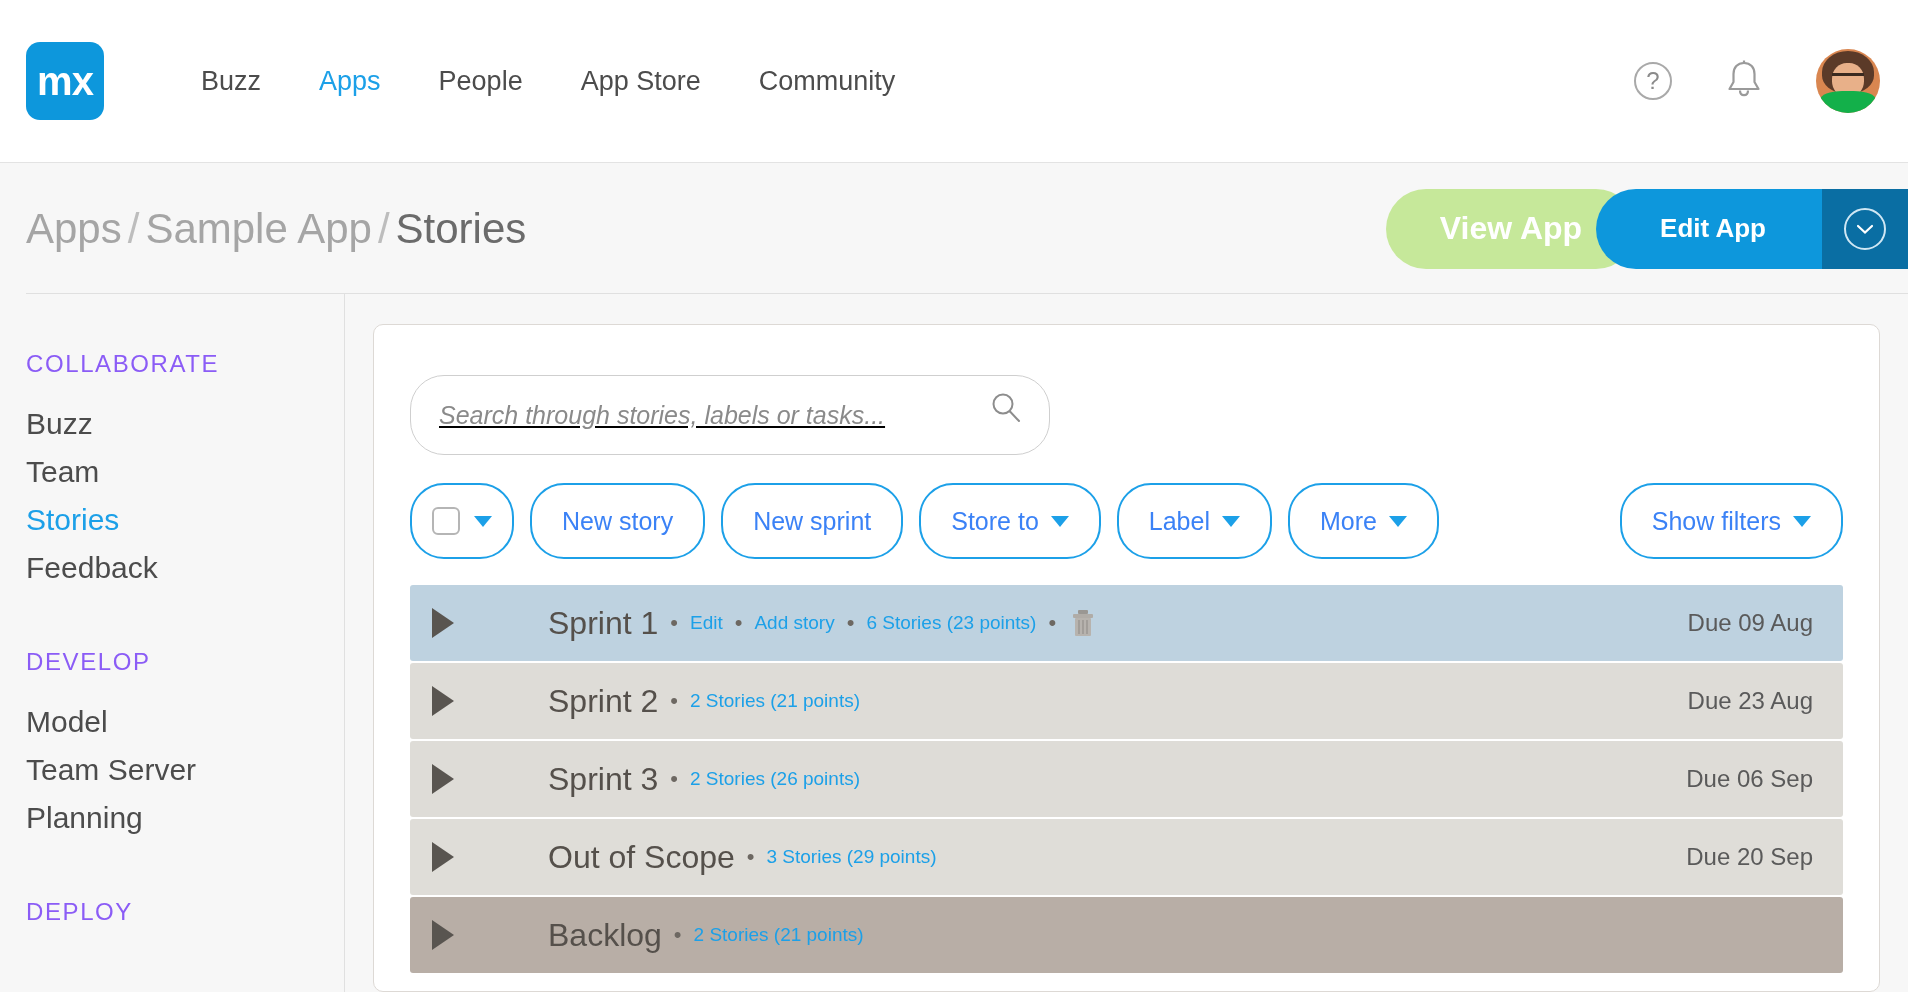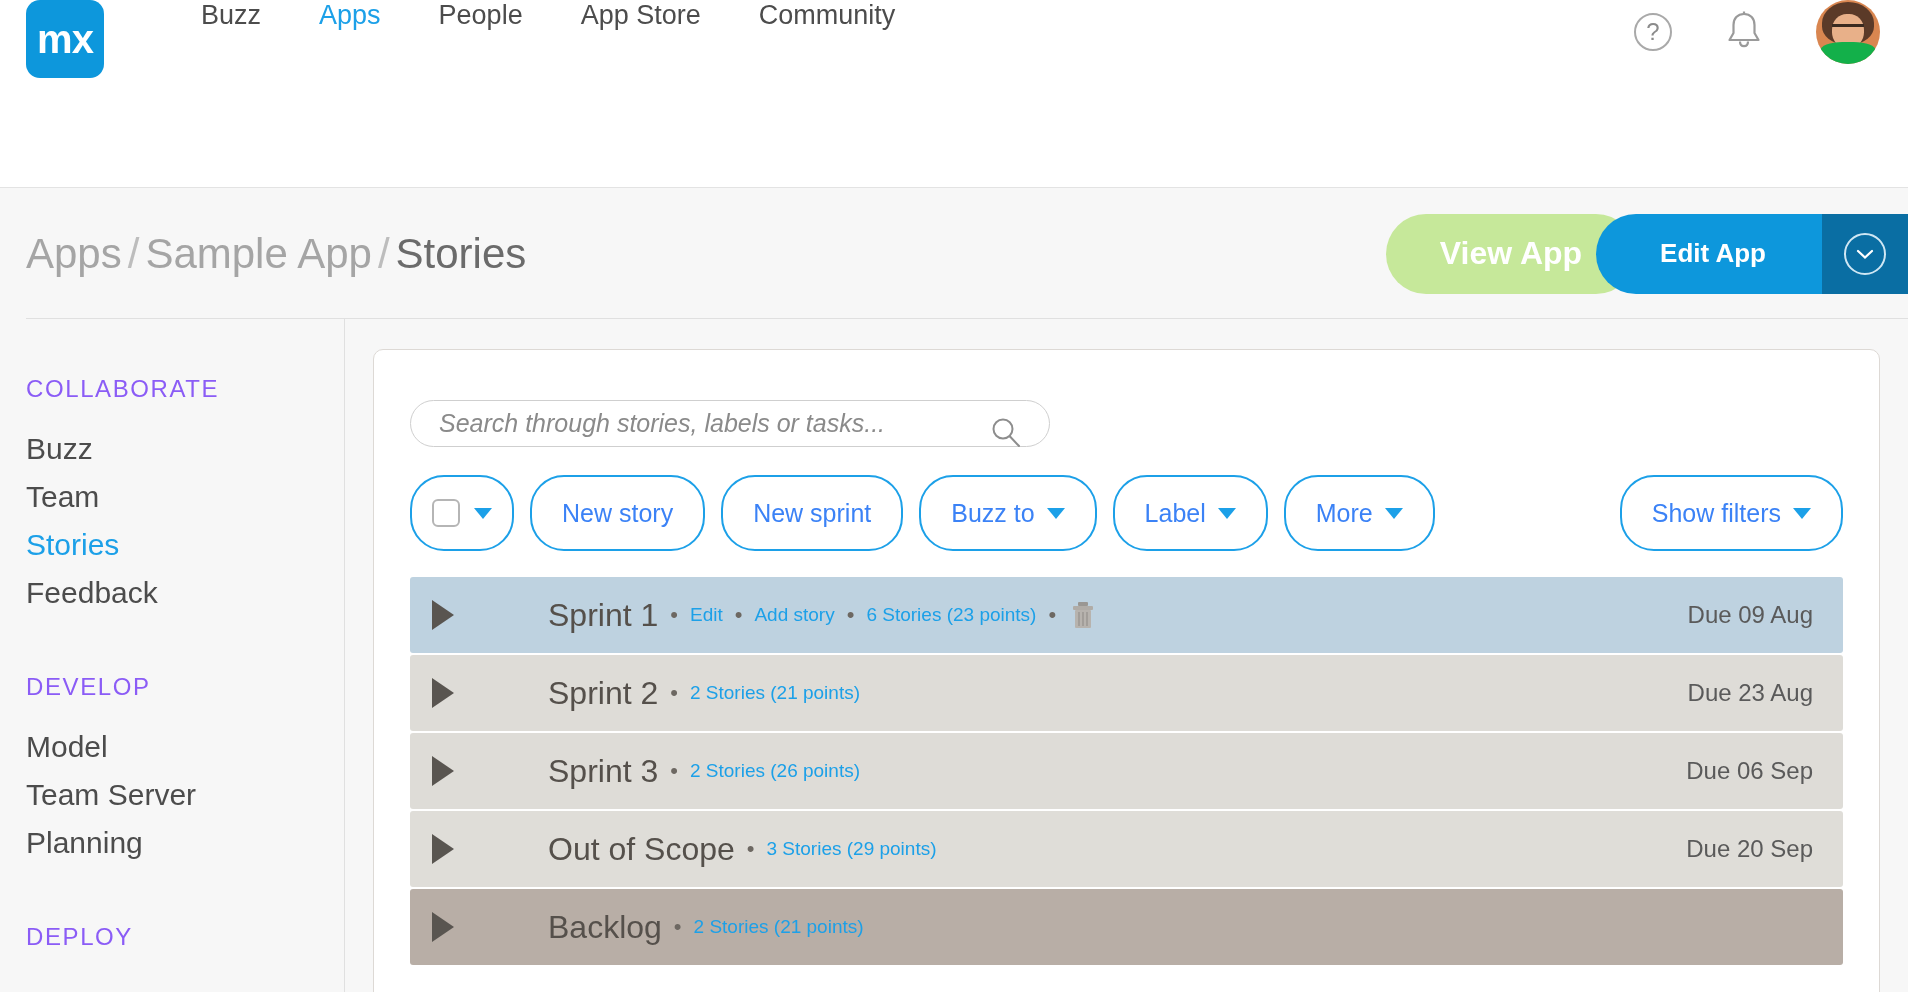--- a/index.html
+++ b/index.html
@@ -6,25 +6,25 @@
   html, body {
     width: 1908px; height: 992px;
     background: #ffffff;
     font-family: "Liberation Sans", sans-serif;
     overflow: hidden;
   }
 
   
   .topnav {
     position: relative;
-    height: 188px;
+    height: 163px;
     background: #ffffff;
     border-bottom: 1px solid #e3e3e3;
     display: flex;
-    align-items: flex-start;
+    align-items: center;
     padding: 0 28px 0 26px;
   }
   .logo {
     width: 78px; height: 78px;
     background: #0d97dc;
     border-radius: 14px;
     display: flex; align-items: center; justify-content: center;
     flex: 0 0 auto;
   }
   .logo-text {
@@ -197,26 +197,27 @@
   .card {
     background: #ffffff;
     border: 1px solid #ddd9d5;
     border-radius: 10px;
     height: 100%;
     padding: 50px 36px 0 36px;
   }
   .searchbox {
     position: relative;
     width: 640px;
-    height: 47px;
+    height: 80px;
     border: 1px solid #cfcfcf;
     border-radius: 34px;
     display: flex; align-items: center;
     padding: 0 28px;
     background: #ffffff;
+    text-decoration: underline;
   }
   .searchbox input {
     border: none; outline: none;
     font-size: 25px;
     font-style: italic;
     color: #8a8a8a;
     width: 100%;
     background: transparent;
     font-family: "Liberation Sans", sans-serif;
   }
@@ -384,21 +385,21 @@
       </div>
 
       <div class="toolbar">
         <div class="pill check">
           <span class="chk"></span>
           <span class="caret"></span>
         </div>
         <div class="pill">New story</div>
         <div class="pill">New sprint</div>
         <div class="pill">
-          <span>Buzz to</span>
+          <span>Store to</span>
           <span class="caret"></span>
         </div>
         <div class="pill">
           <span>Label</span>
           <span class="caret"></span>
         </div>
         <div class="pill">
           <span>More</span>
           <span class="caret"></span>
         </div>

